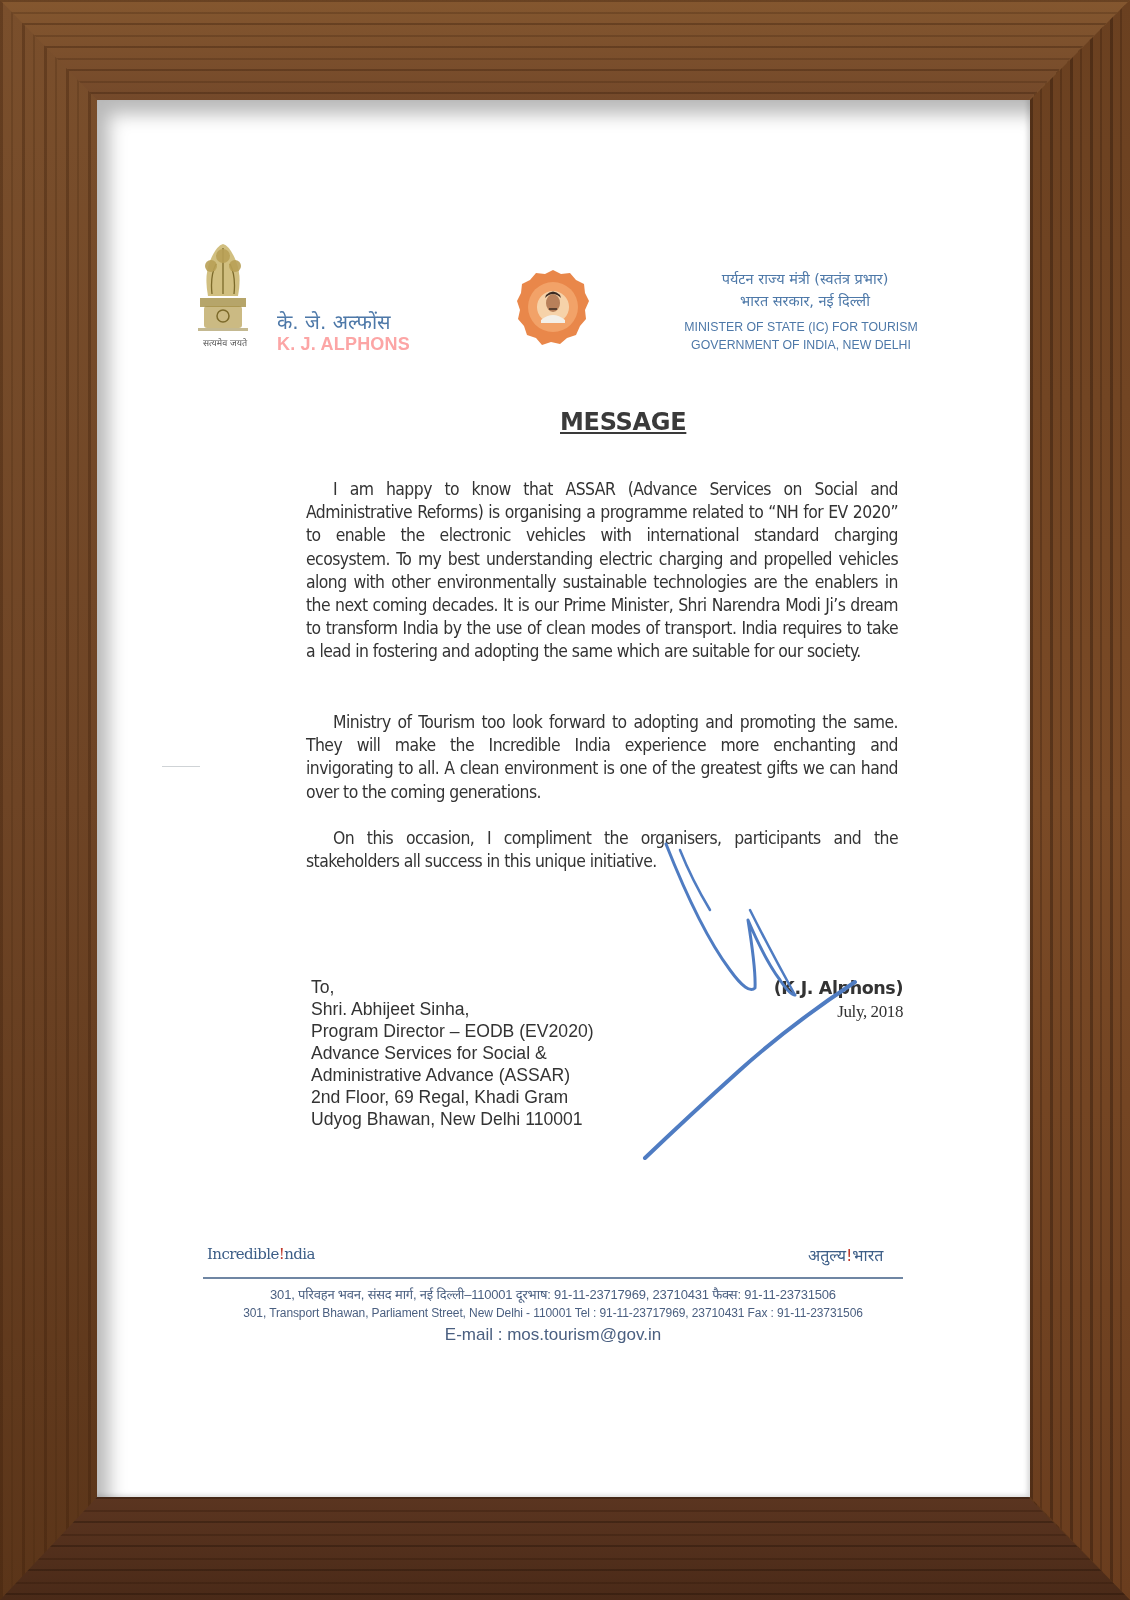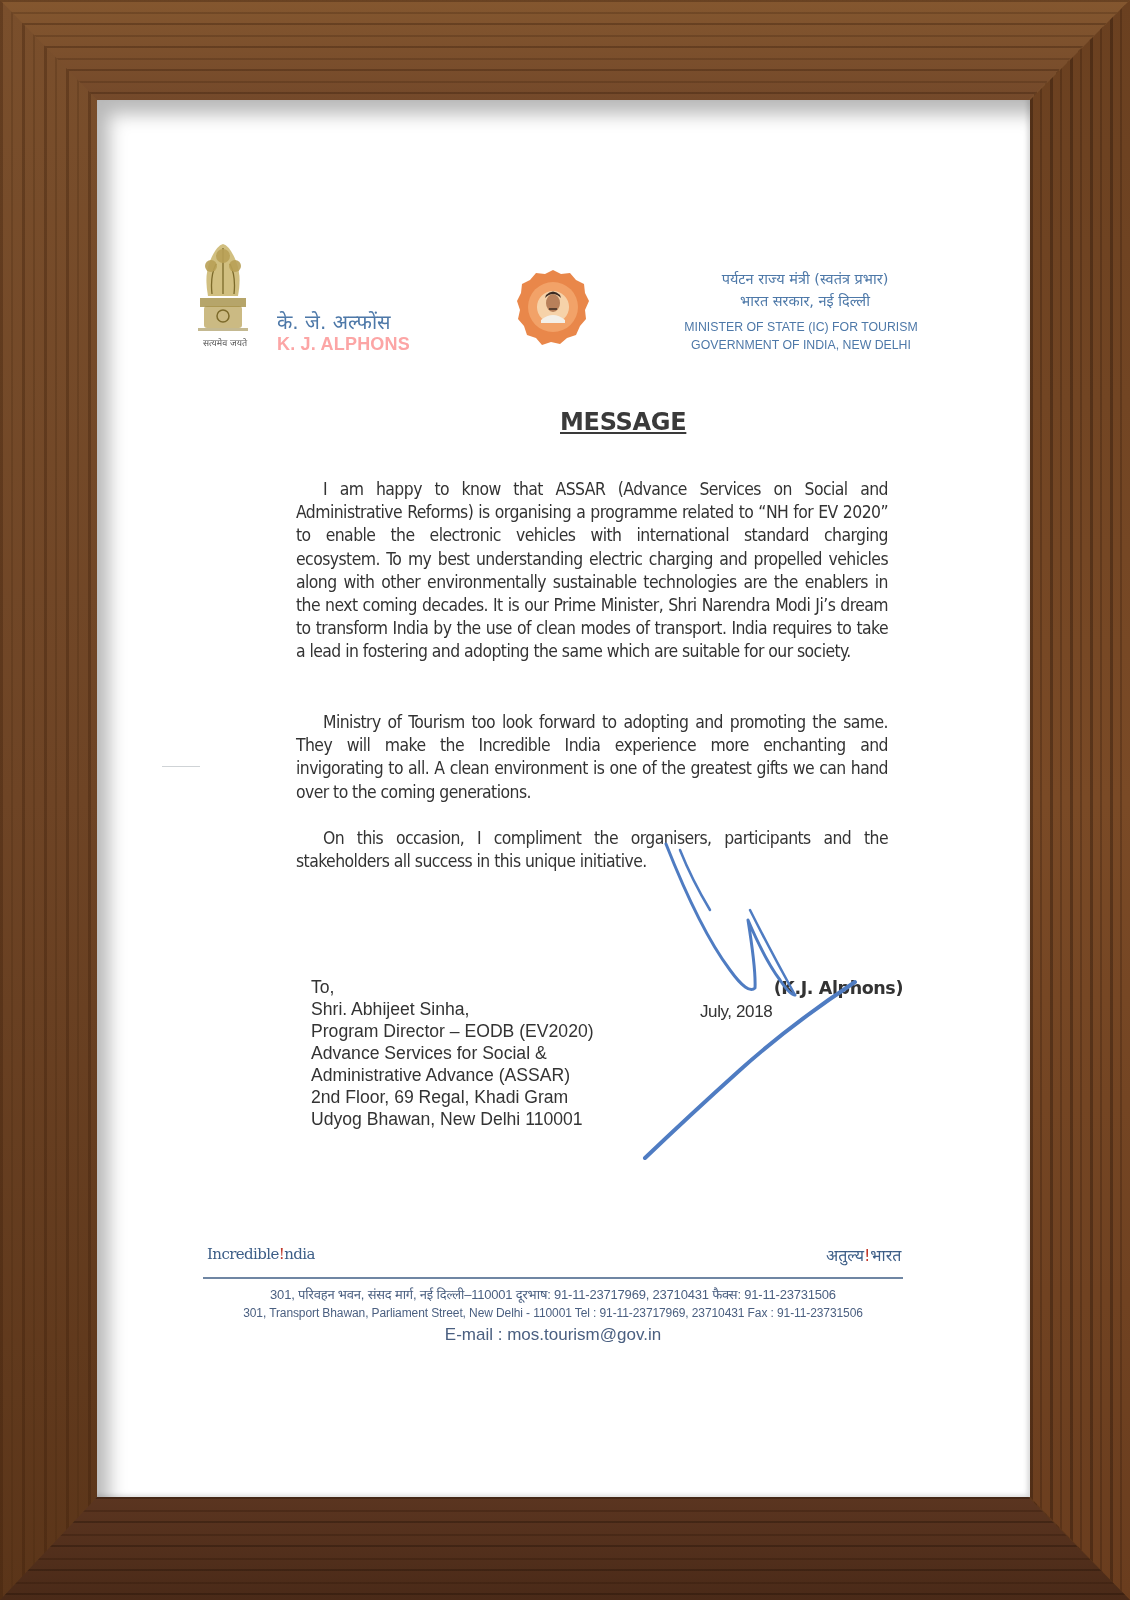--- a/index.html
+++ b/index.html
@@ -48,46 +48,46 @@
   .emblem-motto { left: 190px; top: 336px; width: 70px; font-size: 9px; color: #555; text-align: center; font-family: "DejaVu Sans", sans-serif; }
   .name-hindi { left: 277px; top: 308px; font-size: 20px; color: #4d78a8; font-family: "DejaVu Sans", sans-serif; }
   .name-eng { left: 277px; top: 334px; font-size: 18px; font-weight: bold; color: #fca5a5; font-family: "Liberation Sans", sans-serif; letter-spacing: 0.2px; }
   .seal { left: 516px; top: 268px; width: 74px; height: 78px; }
   .title-hindi { left: 690px; top: 268px; width: 230px; text-align: center; font-size: 14.5px; color: #4d78a8; line-height: 22px; font-family: "DejaVu Sans", sans-serif; }
   .title-eng { left: 670px; top: 318px; width: 262px; text-align: center; font-size: 12.3px; color: #4d78a8; line-height: 18px; font-family: "Liberation Sans", sans-serif; }
 
   .heading { left: 560px; top: 408px; font-size: 24px; font-weight: bold; color: #3a3a3a; text-decoration: underline; font-family: "DejaVu Sans", sans-serif; letter-spacing: -0.3px; }
 
   .body-text {
-    left: 296px; width: 592px;
+    left: 306px; width: 592px;
     font-family: "DejaVu Sans Condensed", "DejaVu Sans", sans-serif;
     font-stretch: condensed;
     font-size: 17.4px; line-height: 23.2px; color: #333;
     text-align: justify;
     letter-spacing: -0.55px;
   }
   .para1 { top: 478px; }
   .para2 { top: 711px; }
   .para3 { top: 827px; }
   .body-text p { margin: 0; text-indent: 27px; }
 
   .addressee {
     left: 311px; top: 976px; font-family: "Liberation Sans", sans-serif;
     font-size: 17.6px; line-height: 22px; color: #333;
   }
   .addressee div { white-space: nowrap; }
   .sig-name { left: 700px; top: 978px; width: 203px; text-align: right; font-family: "DejaVu Sans", sans-serif; font-weight: bold; font-size: 17.5px; color: #333; letter-spacing: -0.4px; }
-  .sig-date { left: 700px; top: 1002px; width: 203px; text-align: left; font-family: Liberation Sans, sans-serif; font-size: 17px; color: #333; letter-spacing: -0.4px; }
+  .sig-date { left: 700px; top: 1002px; width: 203px; text-align: right; font-family: Liberation Serif, serif; font-size: 17px; color: #333; letter-spacing: -0.4px; }
 
   .signature { left: 630px; top: 820px; width: 230px; height: 340px; }
 
   
   .logo-inc { left: 207px; top: 1245px; font-family: "DejaVu Serif", serif; font-size: 15px; color: #3d5e87; letter-spacing: -0.6px; }
   .logo-inc .dot, .logo-hin .dot { color: #c0392b; }
-  .logo-hin { left: 808px; top: 1244px; font-family: "DejaVu Sans", sans-serif; font-size: 16px; color: #3d5e87; margin-left: 18px; }
+  .logo-hin { left: 808px; top: 1244px; font-family: "DejaVu Sans", sans-serif; font-size: 16px; color: #3d5e87; }
   .footer-rule { left: 203px; top: 1277px; width: 700px; height: 2px; background: #6f86a3; }
   .addr-hin { left: 203px; top: 1285px; width: 700px; text-align: center; font-family: "Liberation Sans", sans-serif; font-size: 13px; color: #4a5f80; white-space: nowrap; letter-spacing: -0.2px; }
   .addr-eng { left: 203px; top: 1306px; width: 700px; text-align: center; font-family: "Liberation Sans", sans-serif; font-size: 12px; color: #4a5f80; white-space: nowrap; letter-spacing: -0.1px; }
   .addr-email { left: 203px; top: 1325px; width: 700px; text-align: center; font-family: "Liberation Sans", sans-serif; font-size: 17px; color: #4a5f80; }
 
   .scratch { left: 162px; top: 766px; width: 38px; height: 1px; background: #cfd3d6; }
 </style>
 </head>
 <body>
 

